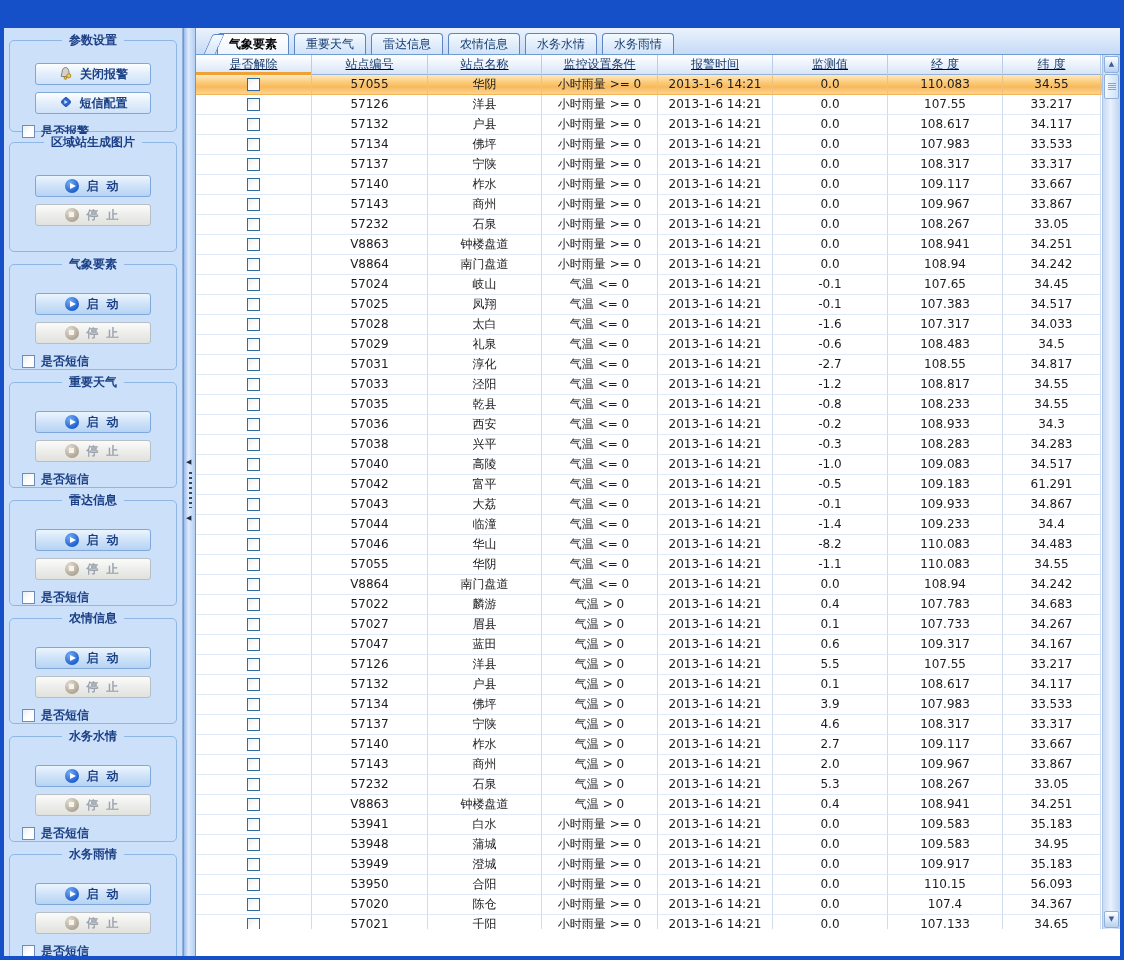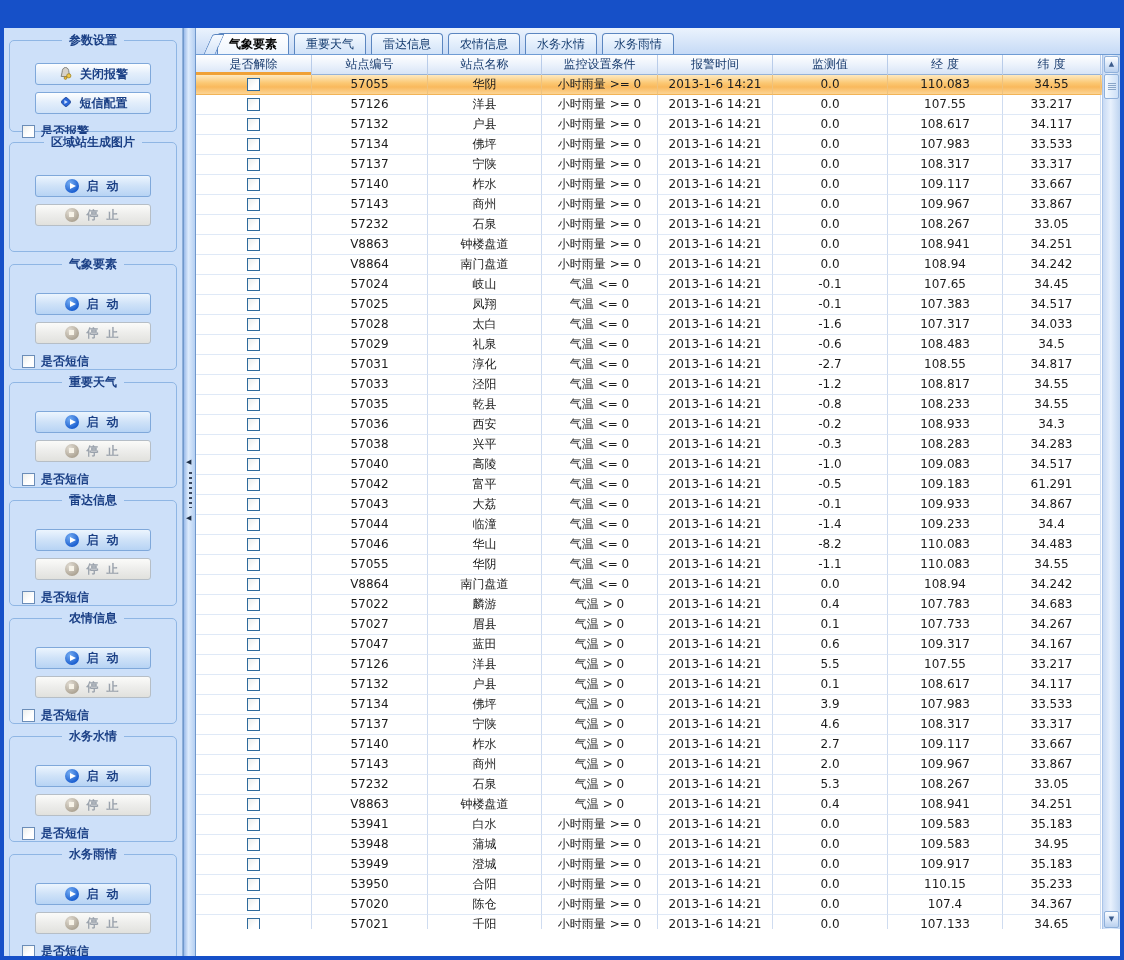--- a/index.html
+++ b/index.html
@@ -68,21 +68,21 @@
     background:linear-gradient(180deg,#f6faff,#d6e5f8);border:1px solid #5b86c0;border-bottom:none;
     border-radius:3px 0 0 0;box-sizing:border-box;}
   .tab{height:21px;line-height:20px;padding:0 11px;margin-right:5px;box-sizing:border-box;
     border:1px solid #5b86c0;border-bottom:none;border-radius:4px 4px 0 0;
     background:linear-gradient(180deg,#f3f9ff,#d2e3f8);font-size:12px;color:#123a6e;cursor:default;}
   .tab.active{background:linear-gradient(180deg,#ffffff,#eef5fd);font-weight:bold;color:#000;}
   
   .grid{position:absolute;top:27px;left:0;right:0;bottom:27px;overflow:hidden;}
   .ghead{display:flex;height:20px;margin-right:18px;box-sizing:border-box;
     background:linear-gradient(180deg,#ffffff,#eaf1fb 55%,#d8e4f6);
-    border-bottom:1px solid #95b2d8;}
+    border-bottom:1px solid #95b2d8;text-decoration:underline;}
   .hcell{box-sizing:border-box;height:20px;line-height:19px;border-right:1px solid #b9cce9;
     font-size:12px;color:#173a6d;text-align:center;overflow:hidden;white-space:nowrap;cursor:default;}
   .hcell.sorted{box-shadow:inset 0 -3px 0 #f0a136;}
   .gbody{position:absolute;top:20px;left:0;right:18px;bottom:0;overflow:hidden;}
   .trow{display:flex;height:20px;background:#fff;}
   .tcell{box-sizing:border-box;height:20px;line-height:19px;border-right:1px solid #cfdcf0;
     border-bottom:1px solid #dfe9f7;font-size:12px;color:#1c1c1c;text-align:center;
     overflow:hidden;white-space:nowrap;}
   .trow.selected{background:linear-gradient(180deg,#fee9c0 0%,#fbc873 40%,#f9b95d 60%,#fcd89c 100%);}
   .trow.selected .tcell{border-right-color:#eec27e;border-bottom-color:#f2b457;}
@@ -687,21 +687,21 @@
             <div class="tcell" style="width: 98px;">35.183</div>
           </div>
           <div class="trow">
             <div class="tcell" style="width: 116px;"><span class="rowcheck"></span></div>
             <div class="tcell" style="width: 116px;">53950</div>
             <div class="tcell" style="width: 114px;">合阳</div>
             <div class="tcell" style="width: 116px;">小时雨量 &gt;= 0</div>
             <div class="tcell" style="width: 115px;">2013-1-6 14:21</div>
             <div class="tcell" style="width: 115px;">0.0</div>
             <div class="tcell" style="width: 115px;">110.15</div>
-            <div class="tcell" style="width: 98px;">35.233</div>
+            <div class="tcell" style="width: 98px;">56.093</div>
           </div>
           <div class="trow">
             <div class="tcell" style="width: 116px;"><span class="rowcheck"></span></div>
             <div class="tcell" style="width: 116px;">57020</div>
             <div class="tcell" style="width: 114px;">陈仓</div>
             <div class="tcell" style="width: 116px;">小时雨量 &gt;= 0</div>
             <div class="tcell" style="width: 115px;">2013-1-6 14:21</div>
             <div class="tcell" style="width: 115px;">0.0</div>
             <div class="tcell" style="width: 115px;">107.4</div>
             <div class="tcell" style="width: 98px;">34.367</div>

